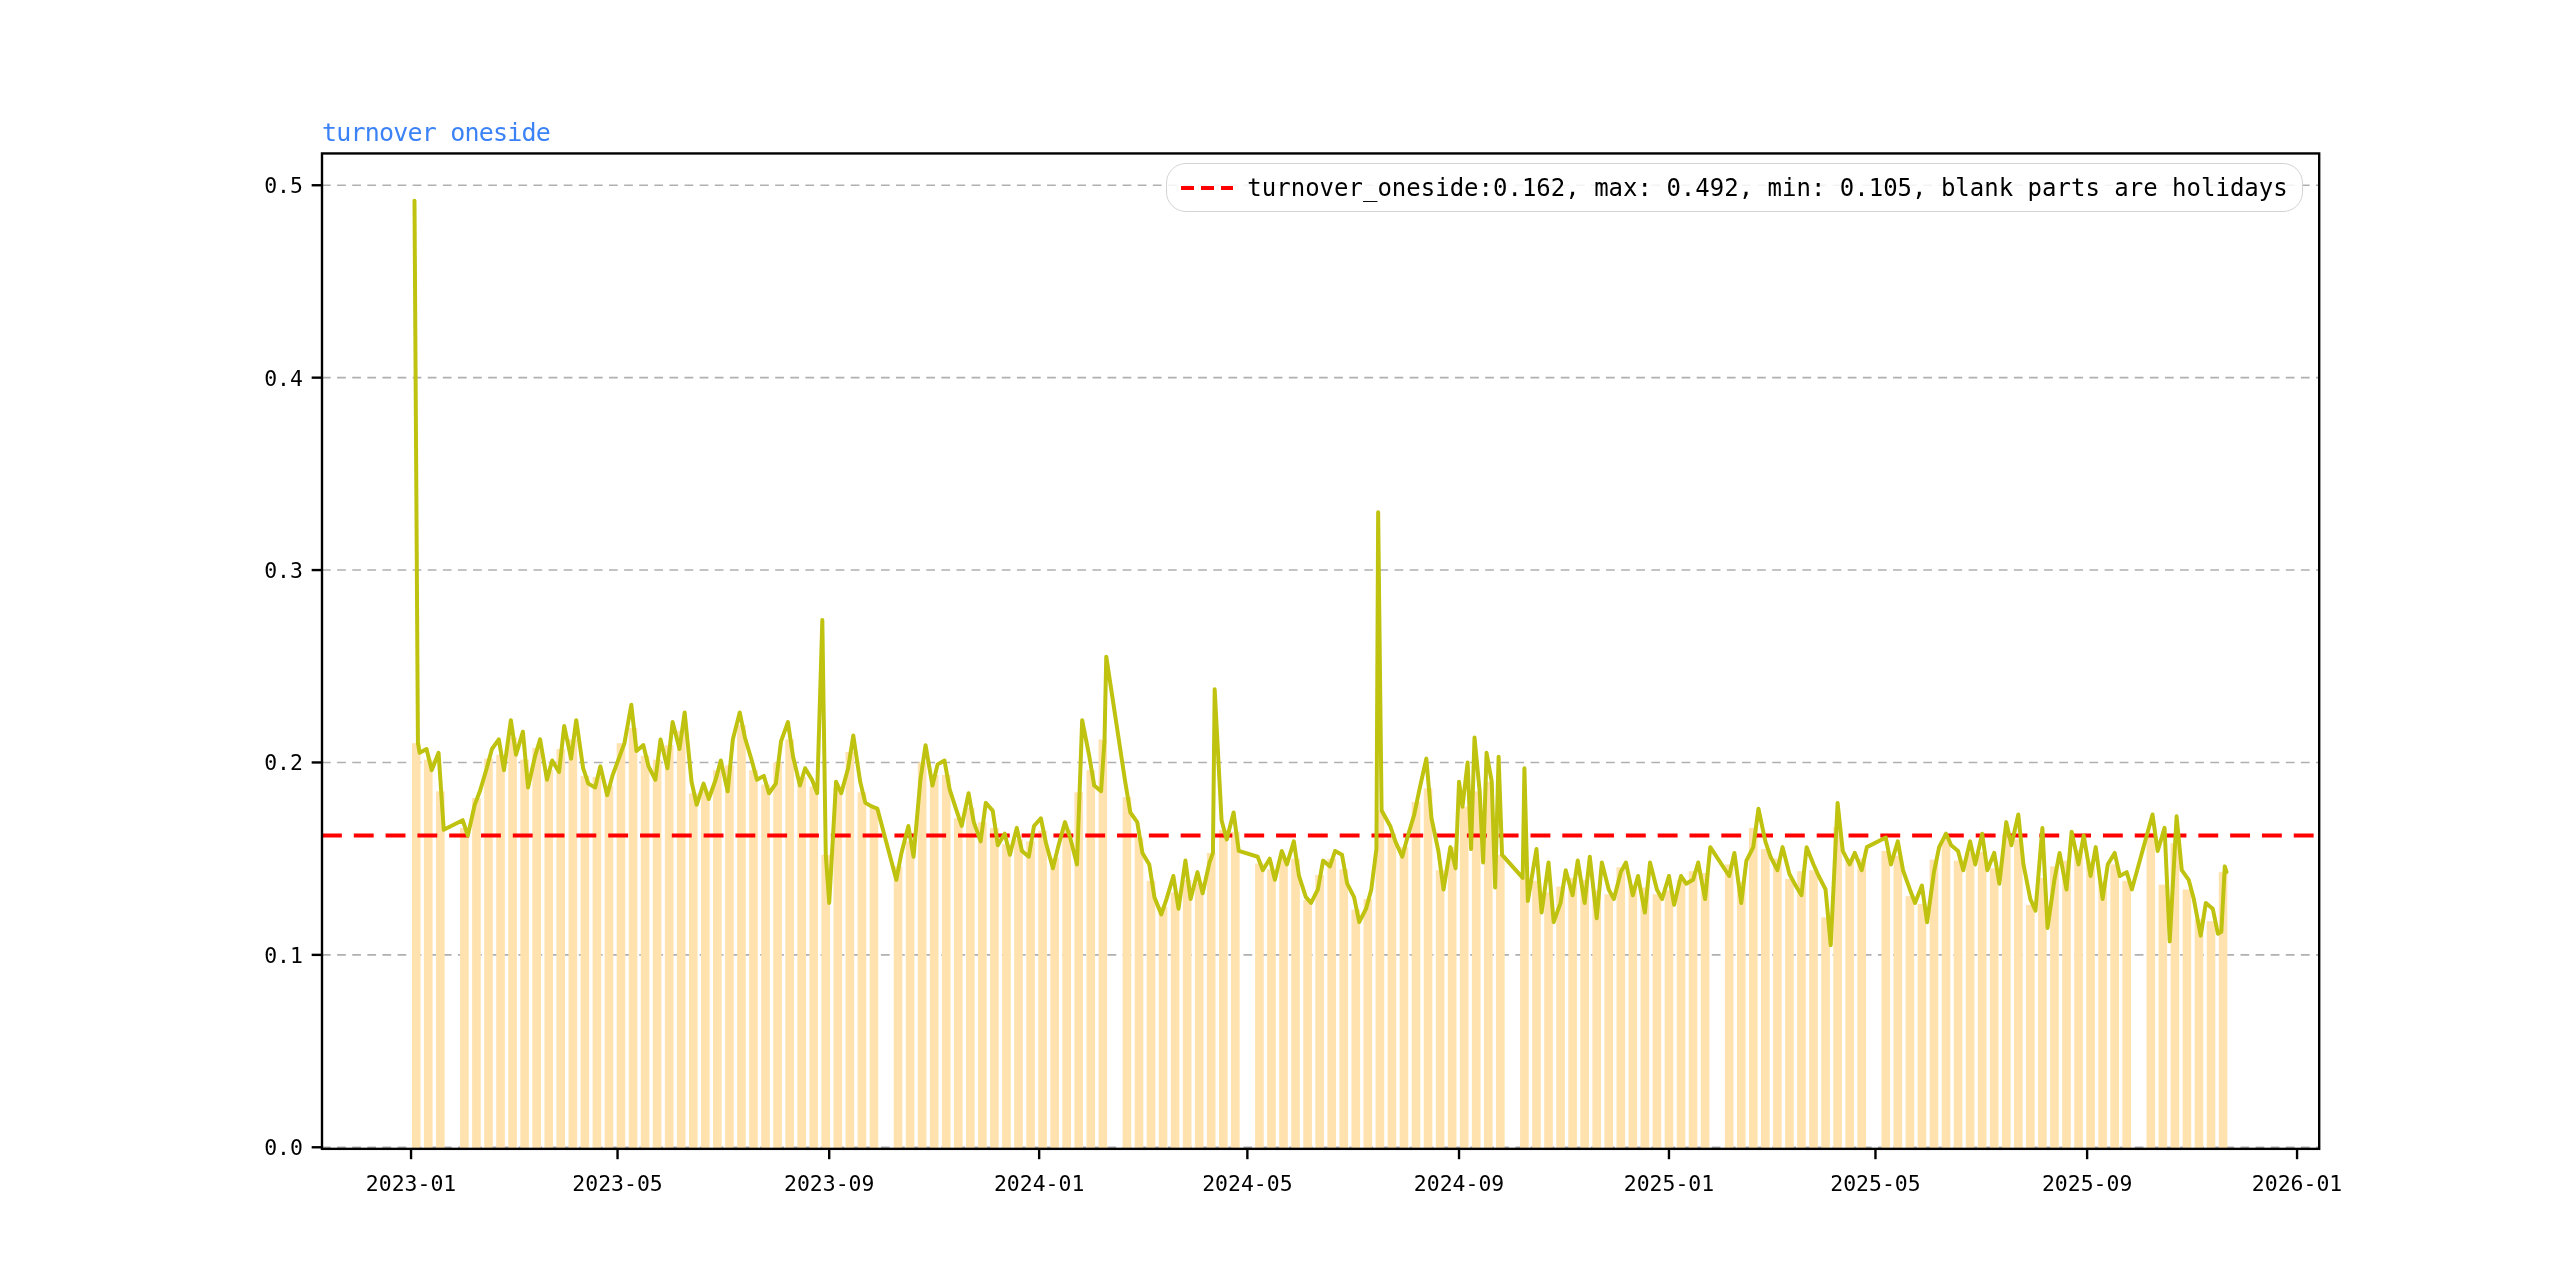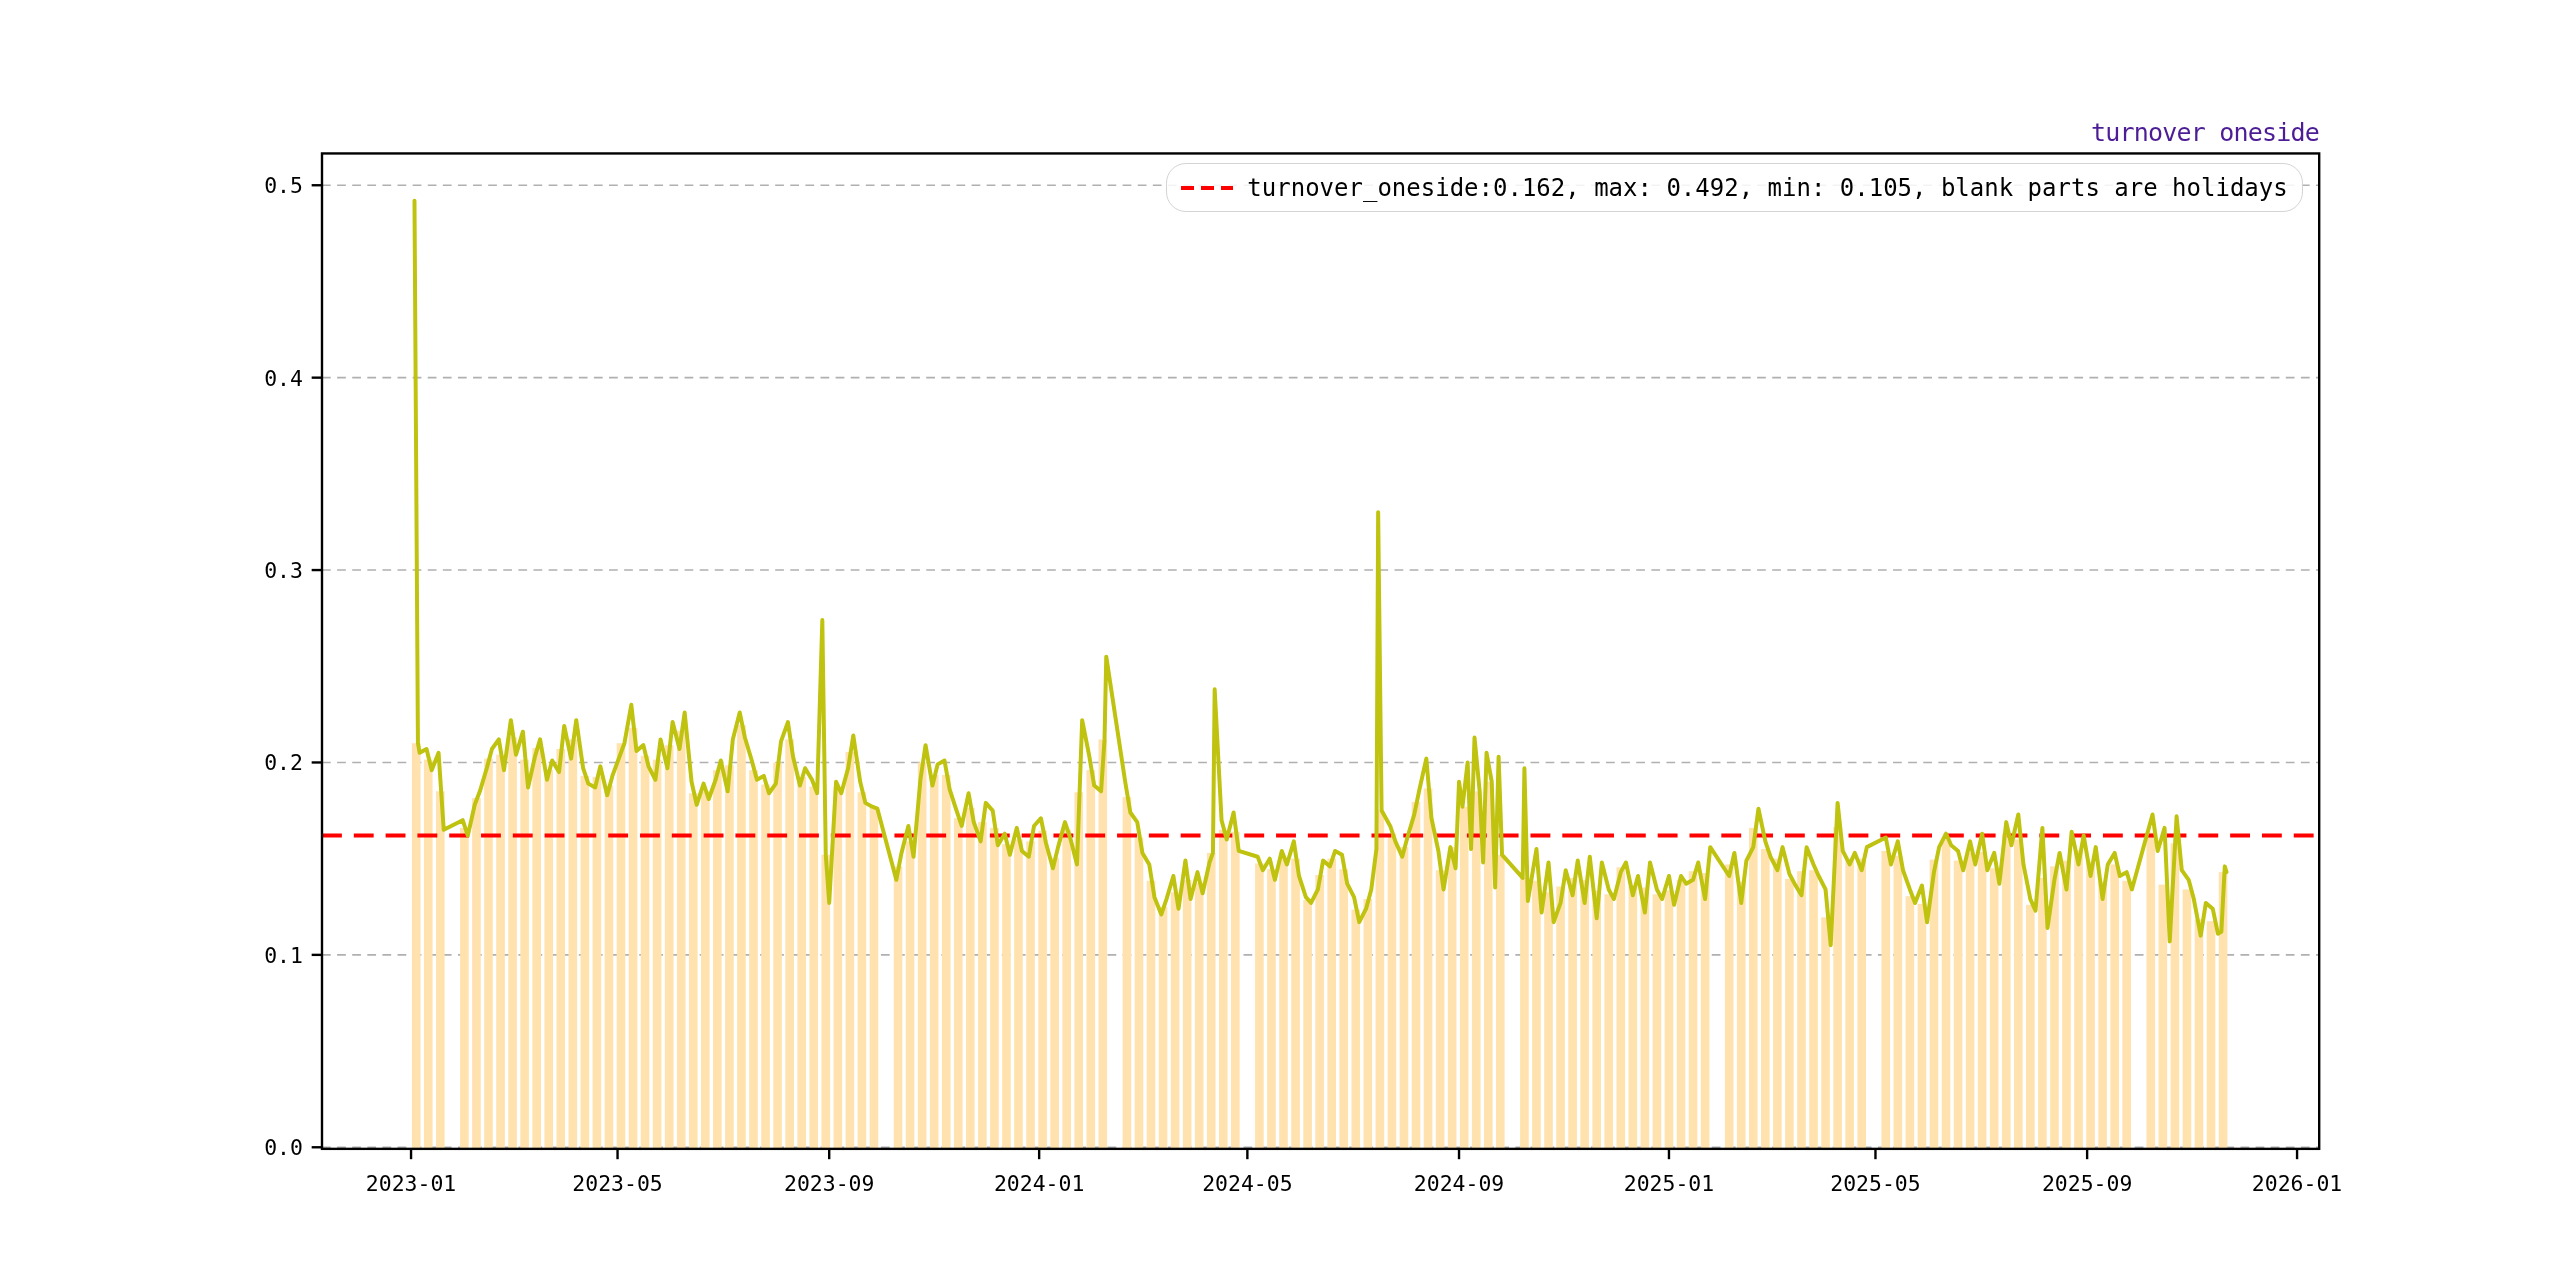--- a/index.html
+++ b/index.html
@@ -1,21 +1,21 @@
 <!DOCTYPE html>
 <html style="font-size:12.7px"><head>
 <meta charset="utf-8">
 <style>
   html,body{margin:0;padding:0;background:#ffffff;}
   .figure{position:relative;width:2576px;height:1288px;background:#ffffff;
           font-family:"DejaVu Sans Mono","Liberation Mono",monospace;overflow:hidden;}
   #plot-svg{position:absolute;left:0;top:0;}
   #plot-svg text{font-family:"DejaVu Sans Mono","Liberation Mono",monospace;font-size:27px;fill:#000000;}
-  .chart-title{position:absolute;left:322px;top:118px;width:1997px;text-align:right;
-               font-size:25px;color:#4c1d95;letter-spacing:-0.8px;white-space:nowrap;}
+  .chart-title{position:absolute;left:322px;top:118px;width:1997px;text-align:left;
+               font-size:25px;color:#3b82f6;letter-spacing:-0.8px;white-space:nowrap;}
   .legend{position:absolute;top:163px;right:273px;display:flex;align-items:center;gap:14.3px;
           padding:9.5px 14.3px;border:1.6px solid #d4d4d4;border-radius:20px;
           background:rgba(255,255,255,0.85);font-size:24px;color:#000000;white-space:nowrap;z-index:5;}
   .legend-marker{display:inline-block;width:52px;height:4px;flex:0 0 52px;
                  background:repeating-linear-gradient(90deg,#ff0000 0 12.7px,rgba(0,0,0,0) 12.7px 20px);}
 </style>
 </head>
 <body>
 
 <div class="figure">

